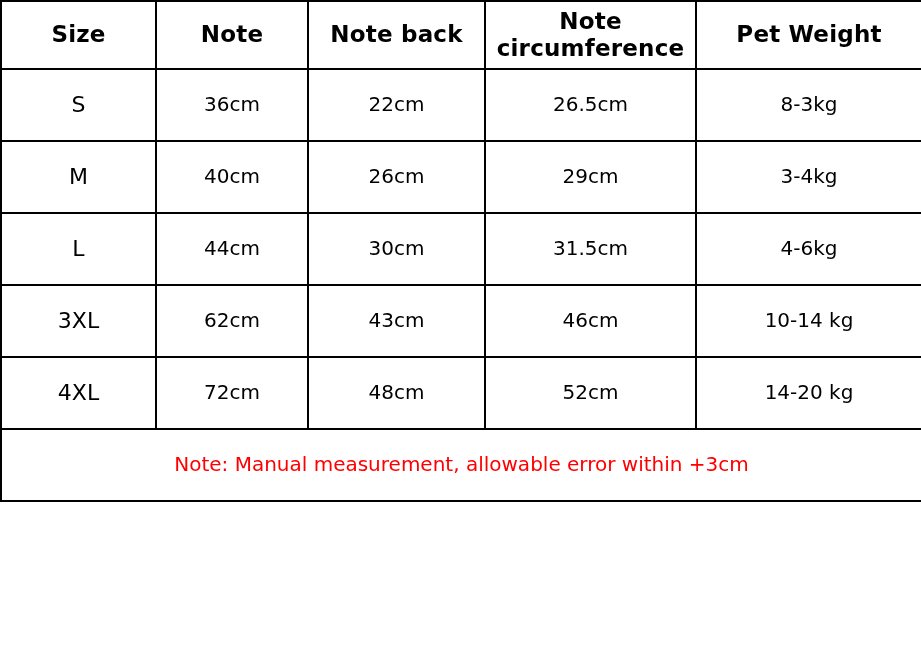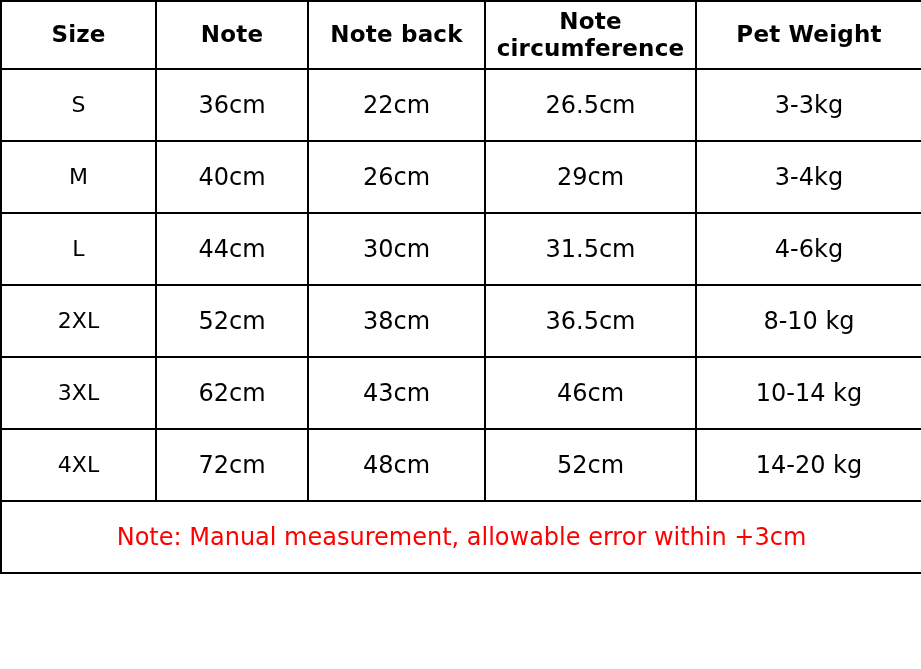--- a/index.html
+++ b/index.html
@@ -41,21 +41,21 @@
     line-height: 1.18;
   }
   table.size-table thead th {
     height: 66px;
     font-size: 23px;
     font-weight: bold;
     letter-spacing: 0.2px;
   }
   table.size-table tbody td {
     height: 70px;
-    font-size: 24px;
+    font-size: 20px;
     font-weight: normal;
   }
   table.size-table tbody td.size-cell {
     font-size: 22px;
   }
   .note-row td {
     border: none;
     height: 48px;
     color: #ff0000;
     font-size: 21px;
@@ -111,42 +111,35 @@
           </span>
         </th>
       </tr>
     </thead>
     <tbody>
       <tr>
         <td class="size-cell">S</td>
         <td>36cm</td>
         <td>22cm</td>
         <td>26.5cm</td>
-        <td>3-3kg</td>
+        <td>8-3kg</td>
       </tr>
       <tr>
         <td class="size-cell">M</td>
         <td>40cm</td>
         <td>26cm</td>
         <td>29cm</td>
         <td>3-4kg</td>
       </tr>
       <tr>
         <td class="size-cell">L</td>
         <td>44cm</td>
         <td>30cm</td>
         <td>31.5cm</td>
         <td>4-6kg</td>
-      </tr>
-      <tr>
-        <td class="size-cell">2XL</td>
-        <td>52cm</td>
-        <td>38cm</td>
-        <td>36.5cm</td>
-        <td>8-10 kg</td>
       </tr>
       <tr>
         <td class="size-cell">3XL</td>
         <td>62cm</td>
         <td>43cm</td>
         <td>46cm</td>
         <td>10-14 kg</td>
       </tr>
       <tr>
         <td class="size-cell">4XL</td>

